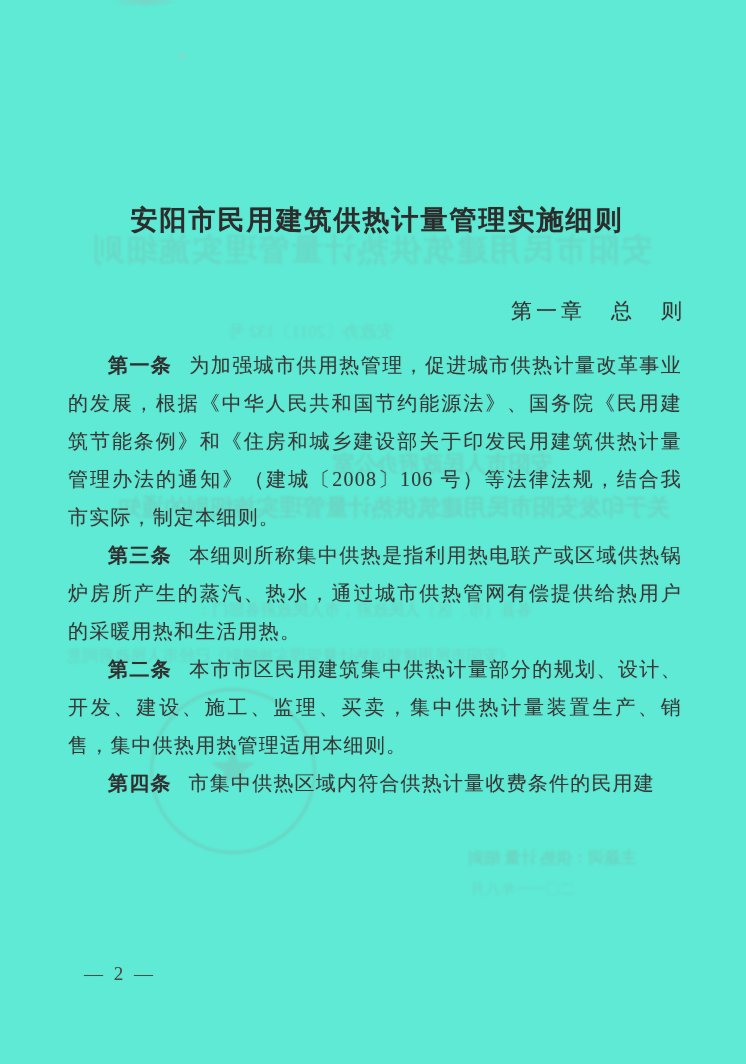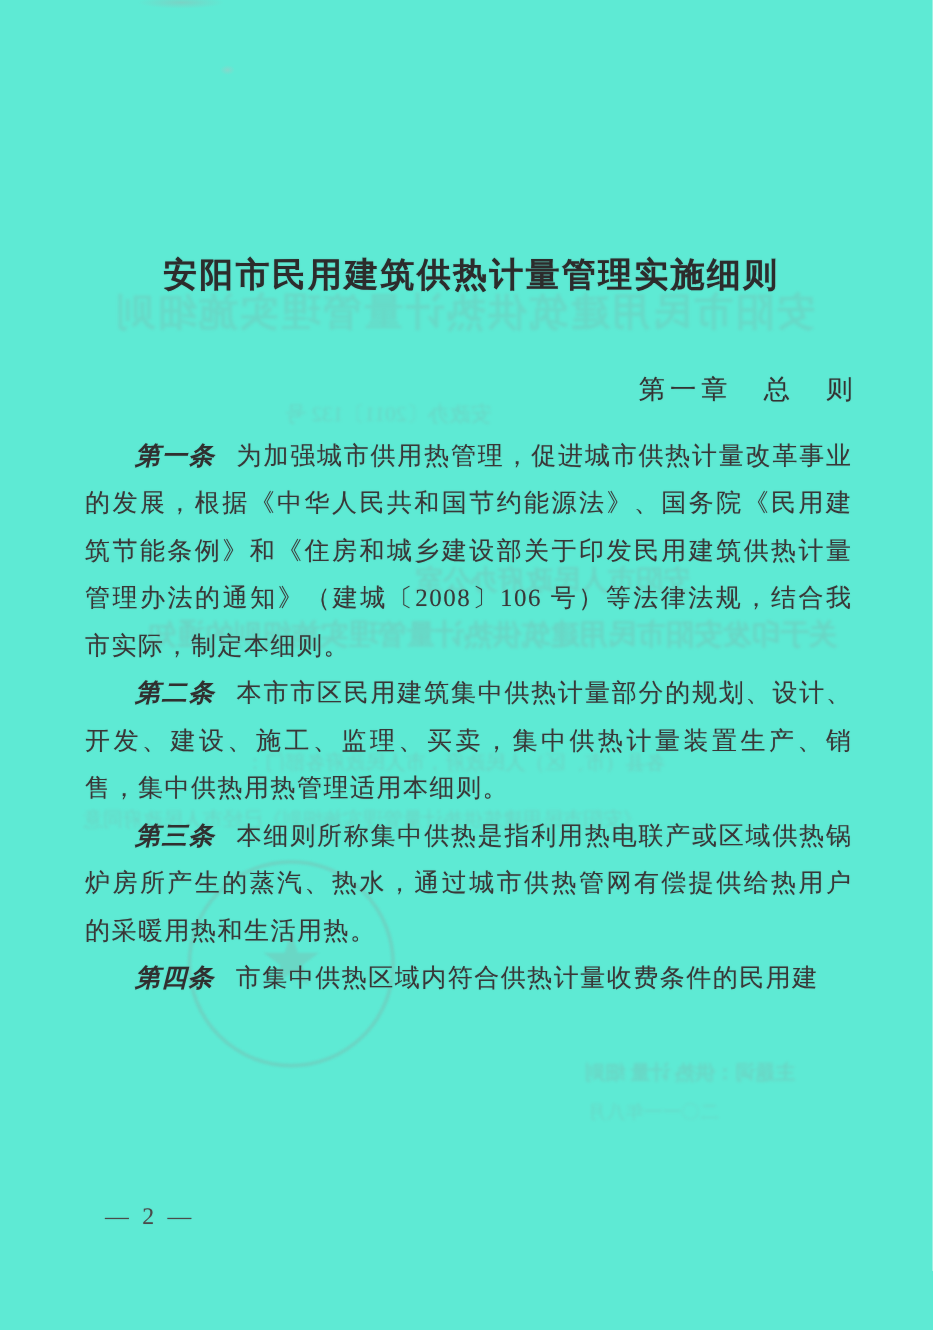--- a/index.html
+++ b/index.html
@@ -87,21 +87,21 @@
     top: 346px; left: 68px;
     width: 614px;
     font-size: 20px;
     line-height: 38px;
     letter-spacing: 1.2px;
     color: #383838;
     text-align: justify;
     text-shadow: 0 0 1px rgba(90,90,90,.35);
   }
   .doc-body p { margin: 0; text-indent: 2em; }
-  .doc-body .lead { font-weight: 700; margin-right: .85em; color: #303030; font-style: italic; }
+  .doc-body .lead { font-weight: 700; margin-right: .85em; color: #303030; }
 
   .page-number {
     position: absolute;
     top: 963px; left: 84px;
     font-size: 19px;
     letter-spacing: 3px;
     color: #4a4a4a;
     text-shadow: 0 0 1px rgba(90,90,90,.3);
   }
 </style>
@@ -124,20 +124,20 @@
   <div class="bt-seal">
     <span class="star">★</span>
   </div>
 
   <div class="doc-title">安阳市民用建筑供热计量管理实施细则</div>
 
   <div class="chapter-heading">第一章　总　则</div>
 
   <div class="doc-body">
     <p><span class="lead">第一条</span><span>为加强城市供用热管理，促进城市供热计量改革事业的发展，根据《中华人民共和国节约能源法》、国务院《民用建筑节能条例》和《住房和城乡建设部关于印发民用建筑供热计量管理办法的通知》（建城〔2008〕106 号）等法律法规，结合我市实际，制定本细则。</span></p>
+    <p><span class="lead">第三条</span><span>本细则所称集中供热是指利用热电联产或区域供热锅炉房所产生的蒸汽、热水，通过城市供热管网有偿提供给热用户的采暖用热和生活用热。</span></p>
     <p><span class="lead">第二条</span><span>本市市区民用建筑集中供热计量部分的规划、设计、开发、建设、施工、监理、买卖，集中供热计量装置生产、销售，集中供热用热管理适用本细则。</span></p>
-    <p><span class="lead">第三条</span><span>本细则所称集中供热是指利用热电联产或区域供热锅炉房所产生的蒸汽、热水，通过城市供热管网有偿提供给热用户的采暖用热和生活用热。</span></p>
     <p><span class="lead">第四条</span><span>市集中供热区域内符合供热计量收费条件的民用建</span></p>
   </div>
 
   <div class="page-number">— 2 —</div>
 
 </div>
 
 </body></html>

